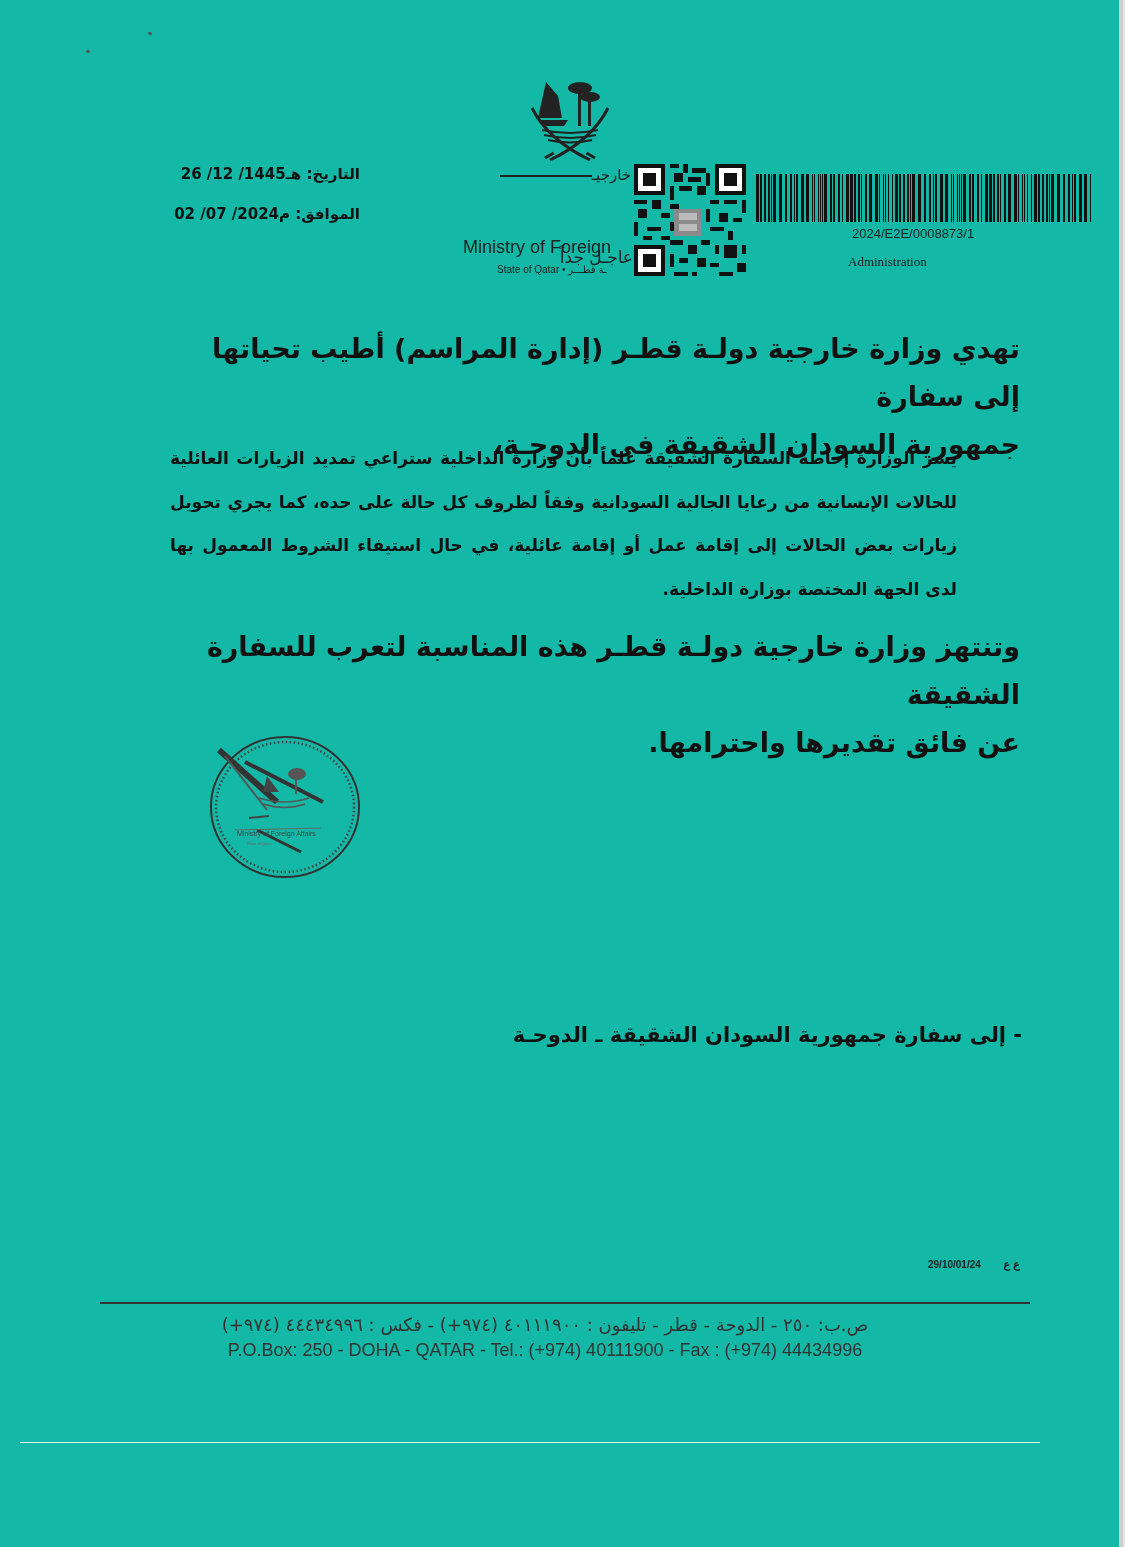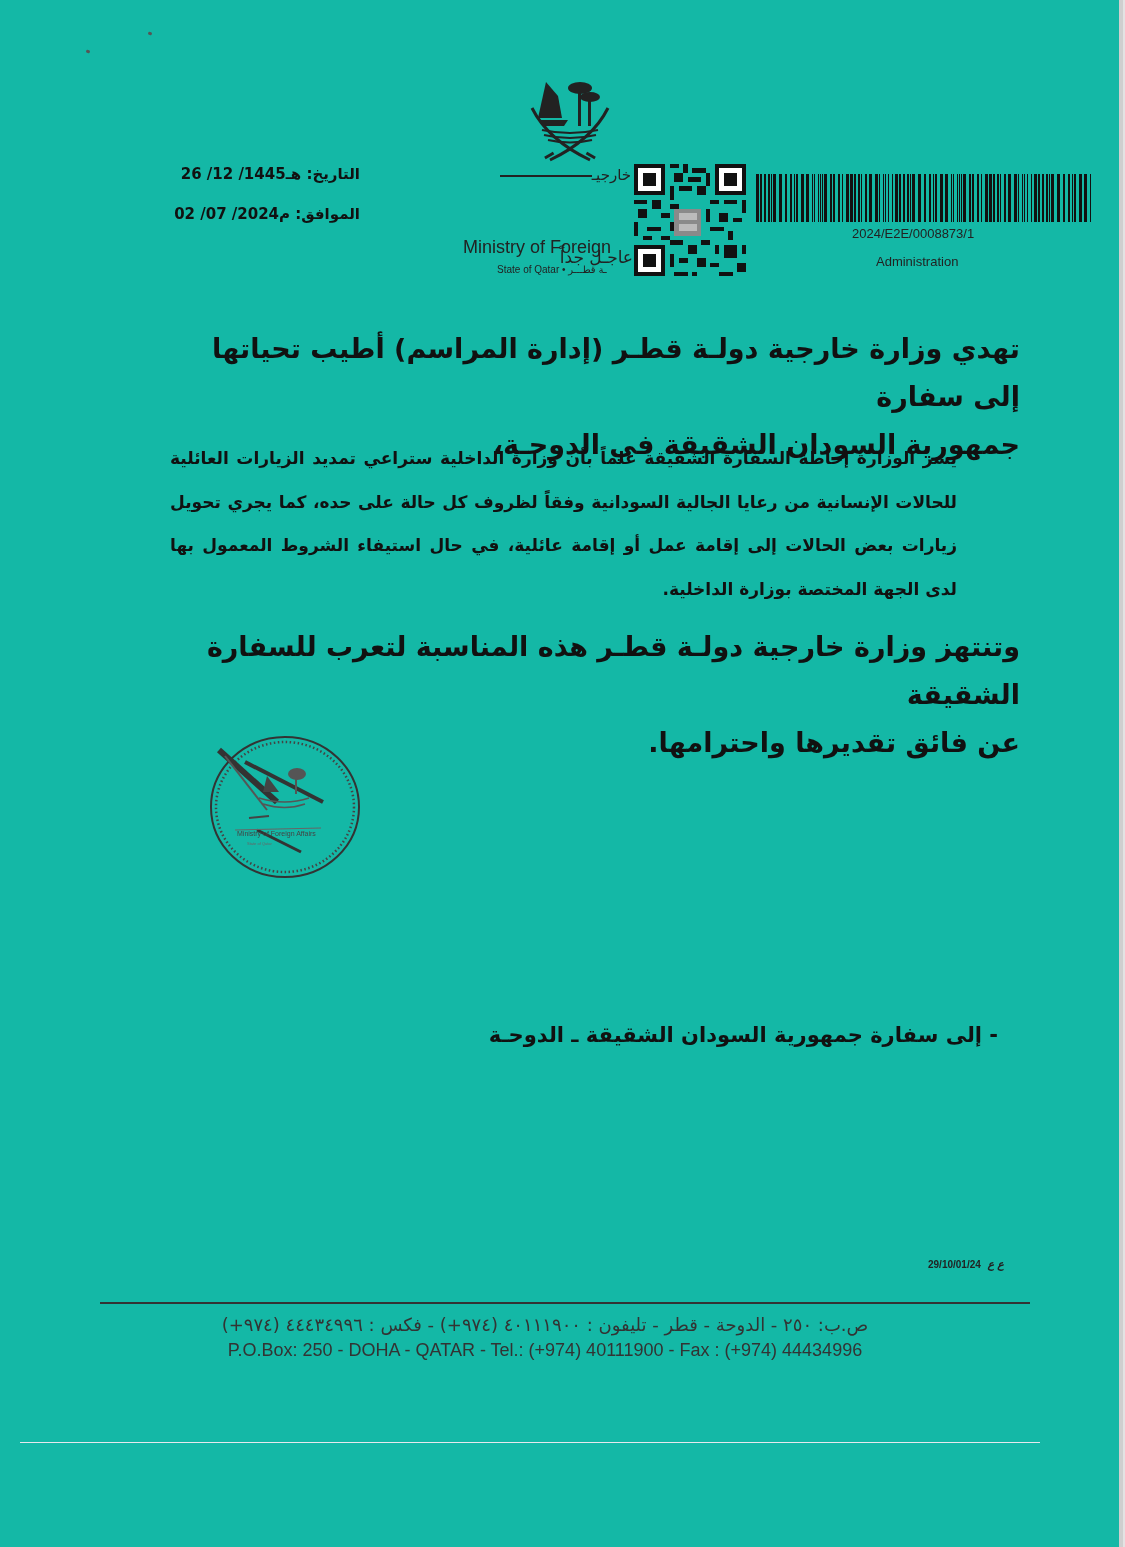--- a/index.html
+++ b/index.html
@@ -36,36 +36,36 @@
       font-size: 10px; color: #222; white-space: nowrap; margin-top: 43px; }
     .urgency { position: absolute; left: 535px; top: 247px; width: 98px; text-align: right; direction: rtl;
       font-size: 17px; color: #222; }
 
     
     .qr { position: absolute; left: 634px; top: 164px; width: 112px; height: 112px; }
 
     
     .barcode { position: absolute; left: 756px; top: 174px; width: 336px; height: 48px; }
     .bc-num { position: absolute; left: 852px; top: 226px; font-family: "Liberation Sans", sans-serif; font-size: 13px; color: #222; }
-    .bc-dept { position: absolute; left: 876px; top: 254px; font-family: Liberation Sans, sans-serif; font-size: 13px; color: #222; }
+    .bc-dept { position: absolute; left: 848px; top: 254px; font-family: Liberation Serif, serif; font-size: 13px; color: #222; }
 
     
     .ar { direction: rtl; text-align: right; color: #111; }
     .intro { position: absolute; left: 170px; top: 325px; width: 850px; font-size: 27px; font-weight: bold; line-height: 48px; }
     .intro .l2, .closing .l2 { display:block; }
     .para { position: absolute; left: 170px; top: 437px; width: 787px; font-size: 17px; font-weight: bold; line-height: 43.5px; text-align: justify; text-align-last: right; }
     .closing { position: absolute; left: 170px; top: 617px; width: 850px; font-size: 27px; font-weight: bold; line-height: 48px; margin-top: 6px; }
 
     
     .stamp { position: absolute; left: 205px; top: 732px; width: 158px; height: 148px; }
 
-    .addressee { position: absolute; left: 436px; top: 1017px; width: 562px; font-size: 21px; font-weight: bold; line-height: 36px; }
+    .addressee { position: absolute; left: 460px; top: 1017px; width: 562px; font-size: 21px; font-weight: bold; line-height: 36px; }
 
     .ref { position: absolute; left: 928px; top: 1258px; font-family: "Liberation Sans", sans-serif; font-size: 10px; font-weight: bold; color: #222; white-space: nowrap; }
-    .ref .mk { font-size: 11px; margin-left: 4px; font-style: italic; }
+    .ref .mk { font-size: 11px; margin-left: 20px; }
 
     .footer-line { position: absolute; left: 100px; top: 1302px; width: 930px; height: 2px; background: #333; }
     .footer-ar { position: absolute; left: 150px; top: 1314px; width: 790px; text-align: center; direction: rtl; font-size: 18px; color: #333; white-space: nowrap; }
     .footer-en { position: absolute; left: 150px; top: 1340px; width: 790px; text-align: center; font-family: "Liberation Sans", sans-serif; font-size: 18px; color: #333; white-space: nowrap; }
 
     .faint-line { position: absolute; left: 20px; top: 1442px; width: 1020px; height: 1px; background: #e8e8ee; }
   </style>
 </head>
 <body>
 

